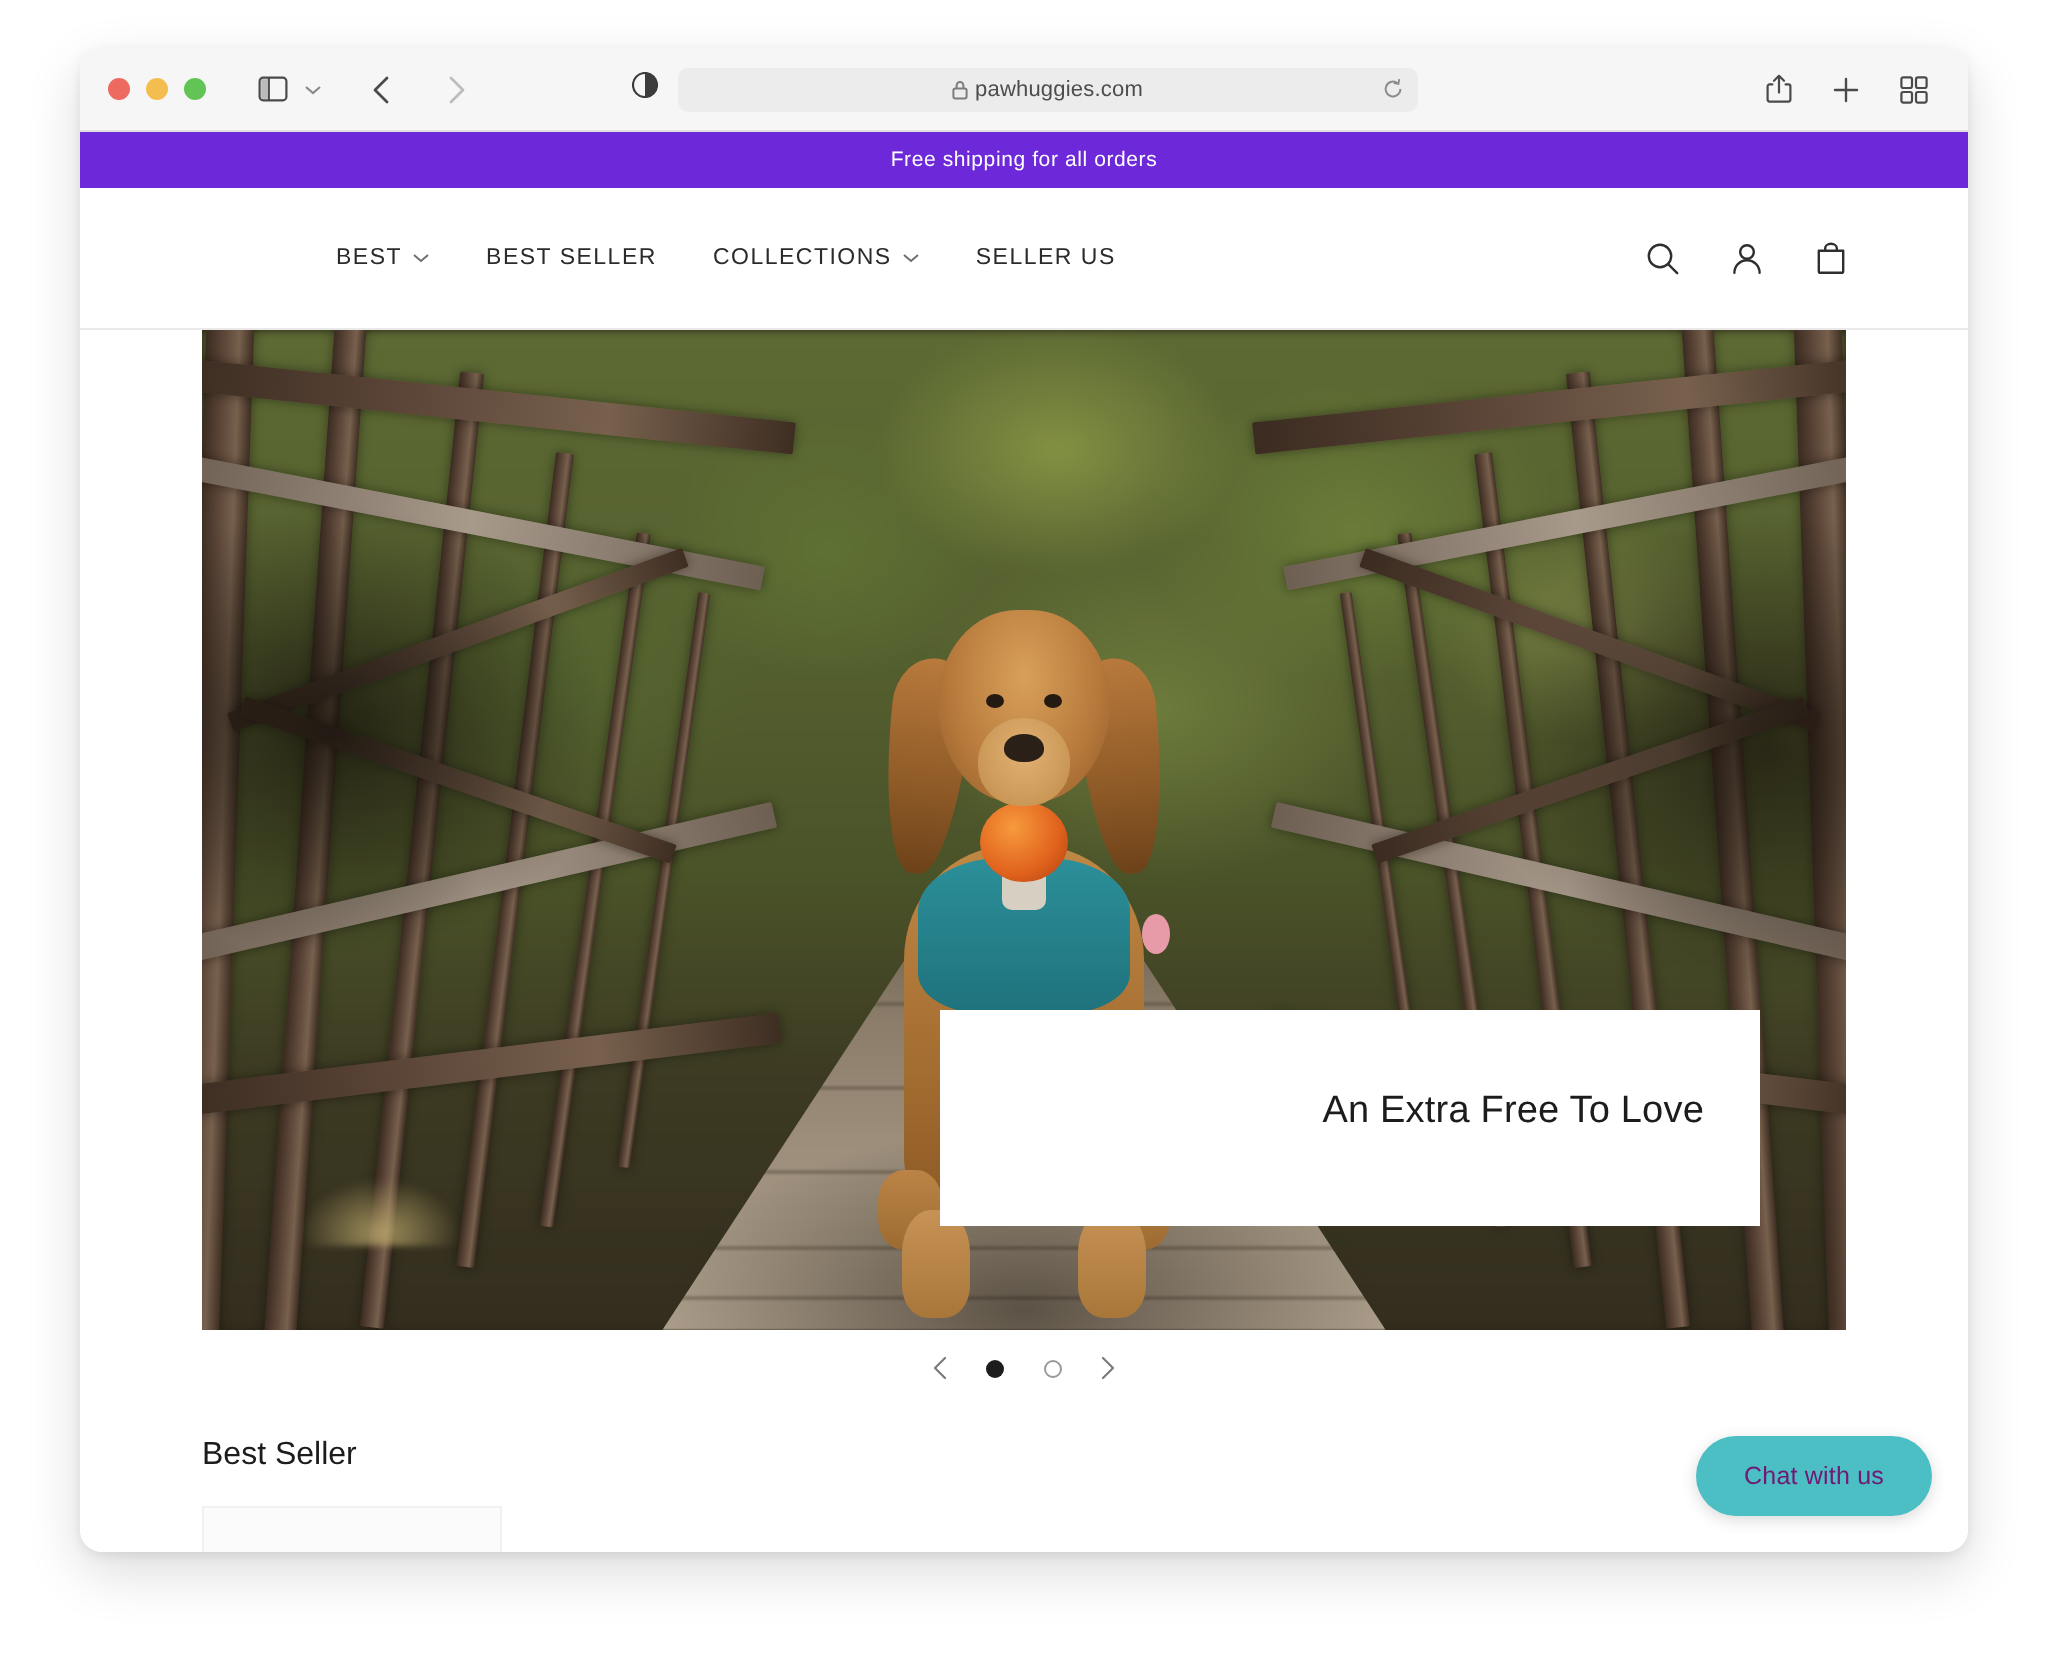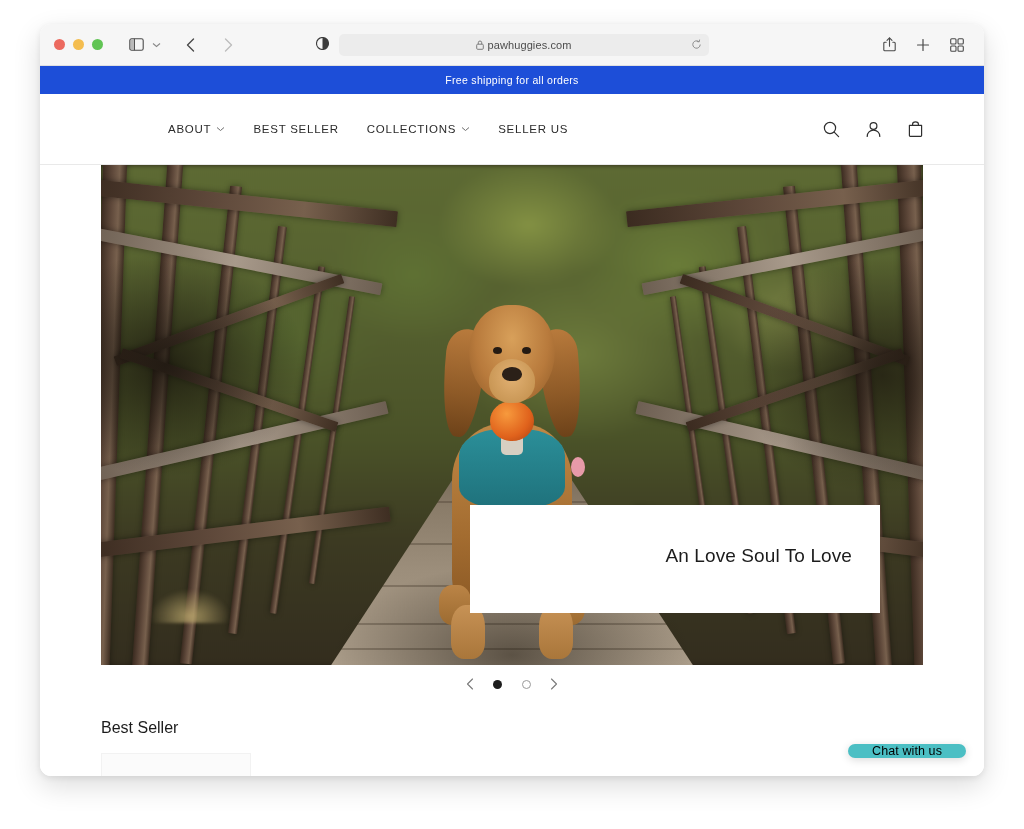--- a/index.html
+++ b/index.html
@@ -77,21 +77,21 @@
   .reload-icon { position: absolute; right: 7px; color: #8d8d8d; display:flex; }
 
   .toolbar-right { margin-left: auto; display: flex; align-items: center; gap: 8px; }
 
   
   .viewport { flex: 1; background: #ffffff; position: relative; overflow: hidden; }
 
   
   .announce {
     height: 28px;
-    background: #1d4ed8;
+    background: #6d28d9;
     display: flex; align-items: center; justify-content: center;
   }
   .announce span { color: #ffffff; font-size: 10.5px; letter-spacing: 0.3px; }
 
   
   .site-header {
     height: 71px;
     background: #ffffff;
     border-bottom: 1px solid #e9e9e9;
     display: flex; align-items: center;
@@ -302,23 +302,23 @@
   .bs-title { font-size: 16px; color: #1c1c1c; font-weight: 400; }
   .bs-grid { display: flex; gap: 16px; margin-top: 16px; }
   .bs-card { width: 150px; height: 40px; background: #fbfbfb; border: 1px solid #f2f2f2; }
 
   
   .chat-widget {
     position: absolute;
     right: 18px;
     bottom: 18px;
     background: #4bbfc4;
-    color: #000000;
+    color: #701a75;
     font-size: 12.5px;
-    padding: 0 24px;
+    padding: 13px 24px;
     border-radius: 22px;
     box-shadow: 0 2px 8px rgba(0,0,0,0.15);
     letter-spacing: 0.1px;
   }
 </style>
 </head>
 <body>
 
 <div class="browser-window">
 
@@ -410,21 +410,21 @@
 
     <div class="announce">
       <span>Free shipping for all orders</span>
     </div>
 
     <div class="site-header">
 
 
       <nav class="main-nav">
         <div class="nav-item">
-          <span>ABOUT</span>
+          <span>BEST</span>
           <span class="nav-chev">
             <svg width="9" height="6" viewBox="0 0 9 6" fill="none" stroke="currentColor" stroke-width="1">
                 <polyline points="1,1.5 4.5,4.5 8,1.5"></polyline>
               </svg>
           </span>
         </div>
         <div class="nav-item">
           <span>BEST SELLER</span>
         </div>
         <div class="nav-item">
@@ -524,21 +524,21 @@
             <div class="dog-head">
               <div class="eye l"></div>
               <div class="eye r"></div>
               <div class="muzzle"></div>
               <div class="nose"></div>
             </div>
           </div>
         </div>
 
         <div class="hero-card">
-          <div class="hero-title">An Love Soul To Love</div>
+          <div class="hero-title">An Extra Free To Love</div>
         </div>
       </div>
 
       <div class="carousel-ctl">
         <div class="car-arrow">
           <svg width="8" height="12" viewBox="0 0 8 12" fill="none" stroke="currentColor" stroke-width="1.1" stroke-linecap="round" stroke-linejoin="round">
             <polyline points="6.5,1 1.5,6 6.5,11"></polyline>
           </svg>
         </div>
         <div class="dots">

